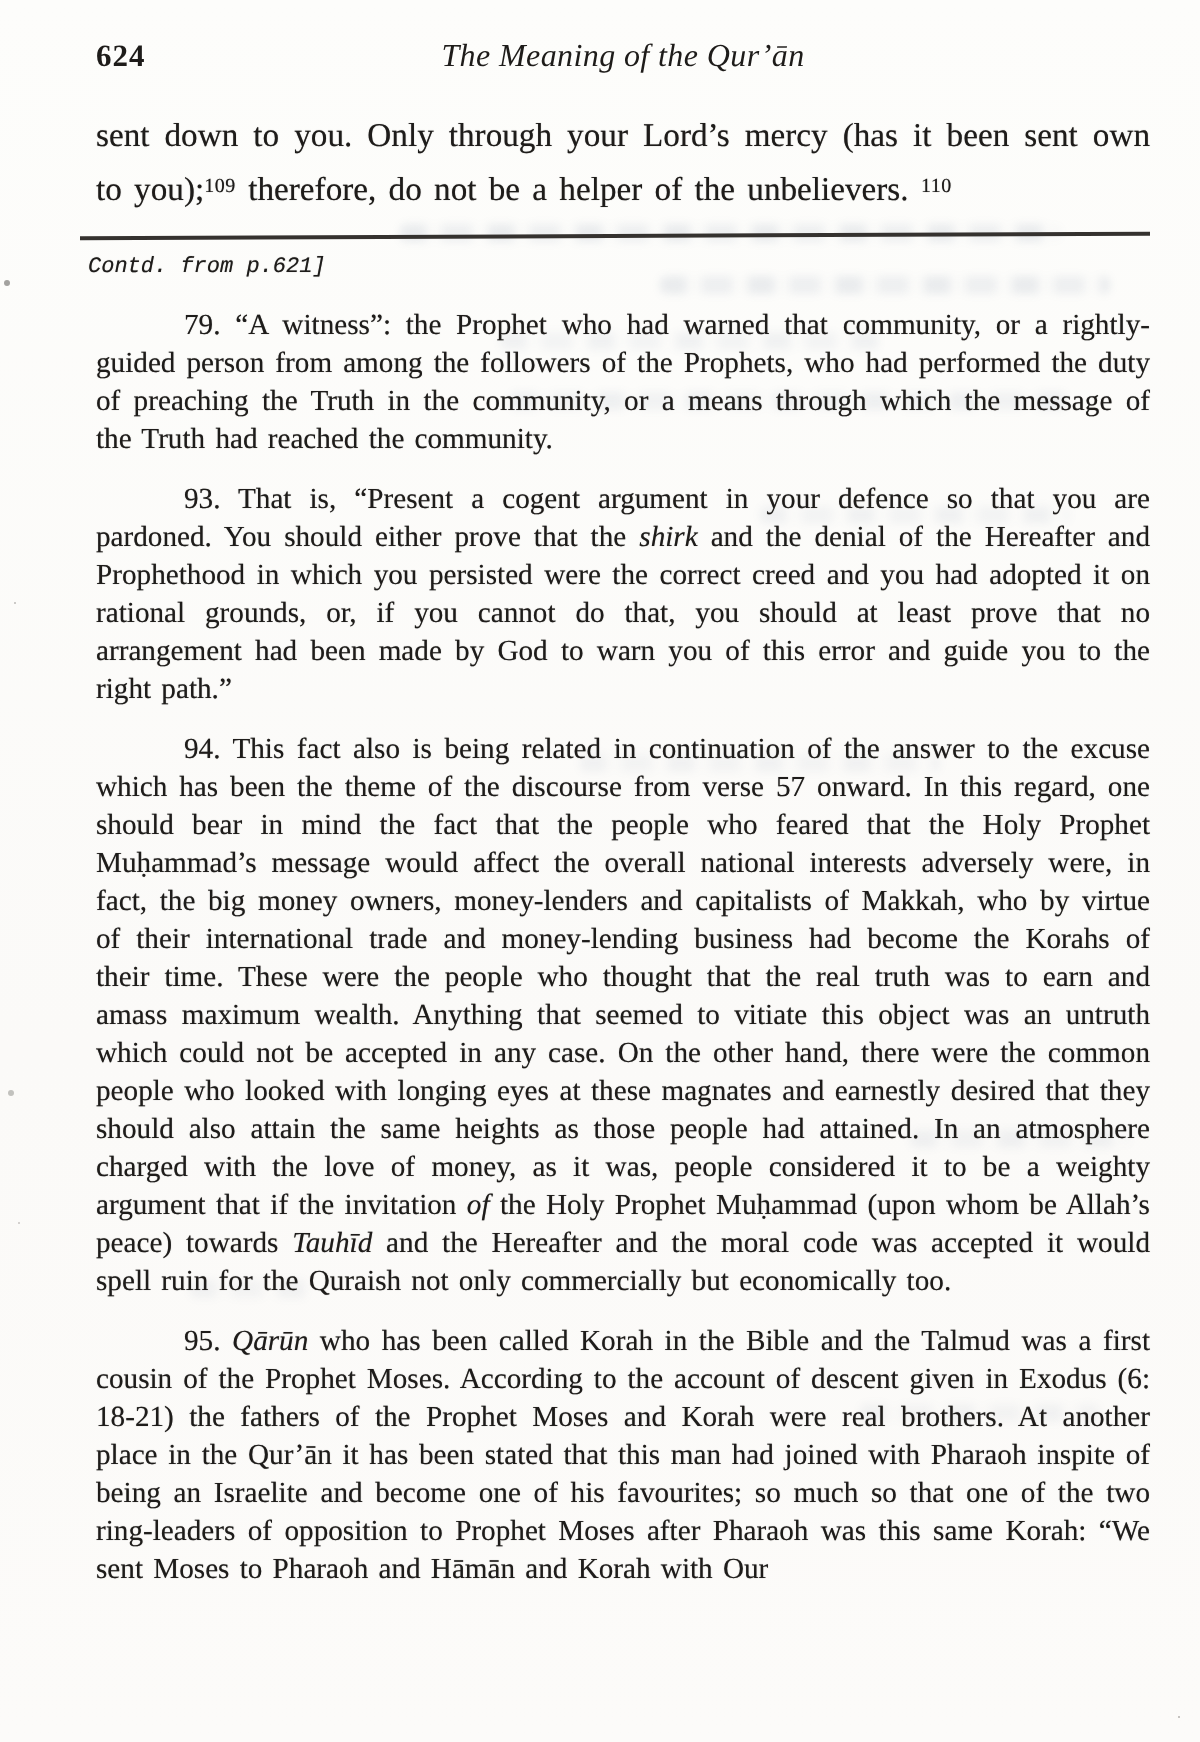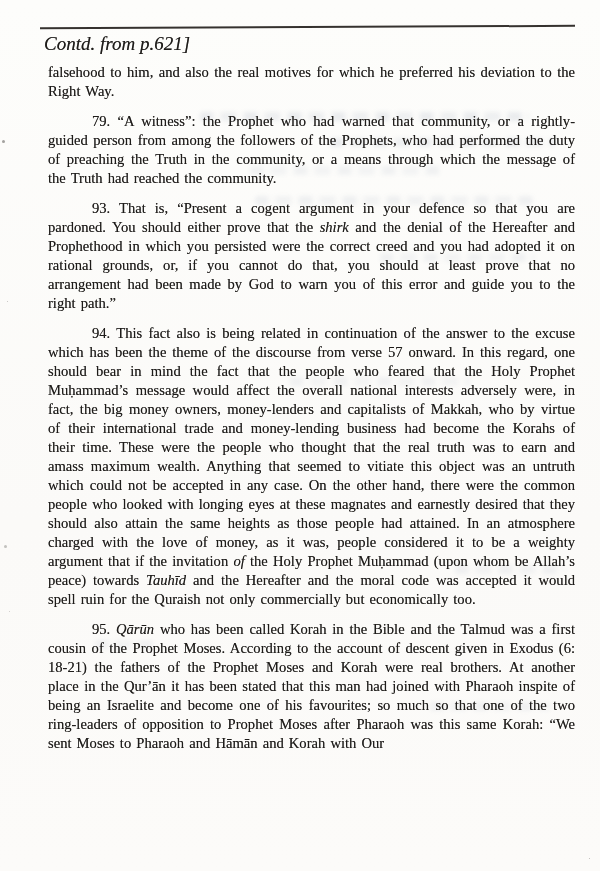--- a/index.html
+++ b/index.html
@@ -27,22 +27,23 @@
     text-shadow:0 0 .4px rgba(30,28,26,.65);
   }
   
   .rule{
     margin:6px 0 0 -8px;width:535px;height:0;
     border-top:2.2px solid #35322f;
     transform:rotate(-.25deg);
   }
   .contd{
     margin:6px 0 0 -4px;
-    font-style:italic;font-size:19px;line-height:19px;
+    font-style:italic;font-size:11px;line-height:19px;
     text-shadow:0 0 .4px rgba(30,28,26,.6);
+    font-family:Liberation Mono, monospace;
   }
   
   .fnotes{margin-top:10px;font-size:14.6px;line-height:19px;}
   .fnotes p{
     margin:0 0 11px 0;
     text-align:justify;word-spacing:.1em;
     text-shadow:0 0 .4px rgba(30,28,26,.6);
   }
   .fnotes p.num{text-indent:44px;}
   .i{font-style:italic;}
@@ -85,28 +86,32 @@
   <div class="ghost g4"></div>
   <div class="ghost g5"></div>
   <div class="ghost g6"></div>
   <div class="ghost g7"></div>
   <div class="ghost g8"></div>
   <div class="ghost g9"></div>
   <div class="specks"></div>
 
   <div class="content">
 
+    <div class="hdr">
+      <span class="pagenum">624</span>
+      <span class="runtitle">The Meaning of the Qur’ān</span>
+    </div>
 
+    <p class="main-p"><span>sent down to you. Only through your Lord’s mercy (has it been sent own to you);</span><span class="sup">109</span><span> therefore, do not be a helper of the unbelievers. </span><span class="sup">110</span></p>
 
     <div class="rule"></div>
 
     <p class="contd"><span class="i">Contd. from p.621]</span></p>
 
     <div class="fnotes">
-      <p><span>falsehood to him, and also the real motives for which he preferred his deviation to the Right Way.</span></p>
       <p class="num"><span>79. “A witness”: the Prophet who had warned that community, or a rightly-guided person from among the followers of the Prophets, who had performed the duty of preaching the Truth in the community, or a means through which the message of the Truth had reached the community.</span></p>
       <p class="num"><span>93. That is, “Present a cogent argument in your defence so that you are pardoned. You should either prove that the </span><span class="i">shirk</span><span> and the denial of the Hereafter and Prophethood in which you persisted were the correct creed and you had adopted it on rational grounds, or, if you cannot do that, you should at least prove that no arrangement had been made by God to warn you of this error and guide you to the right path.”</span></p>
       <p class="num"><span>94. This fact also is being related in continuation of the answer to the excuse which has been the theme of the discourse from verse 57 onward. In this regard, one should bear in mind the fact that the people who feared that the Holy Prophet Muḥammad’s message would affect the overall national interests adversely were, in fact, the big money owners, money-lenders and capitalists of Makkah, who by virtue of their international trade and money-lending business had become the Korahs of their time. These were the people who thought that the real truth was to earn and amass maximum wealth. Anything that seemed to vitiate this object was an untruth which could not be accepted in any case. On the other hand, there were the common people who looked with longing eyes at these magnates and earnestly desired that they should also attain the same heights as those people had attained. In an atmosphere charged with the love of money, as it was, people considered it to be a weighty argument that if the invitation </span><span class="i">of</span><span> the Holy Prophet Muḥammad (upon whom be Allah’s peace) towards </span><span class="i">Tauhīd</span><span> and the Hereafter and the moral code was accepted it would spell ruin for the Quraish not only commercially but economically too.</span></p>
       <p class="num"><span>95. </span><span class="i">Qārūn</span><span> who has been called Korah in the Bible and the Talmud was a first cousin of the Prophet Moses. According to the account of descent given in Exodus (6: 18-21) the fathers of the Prophet Moses and Korah were real brothers. At another place in the Qur’ān it has been stated that this man had joined with Pharaoh inspite of being an Israelite and become one of his favourites; so much so that one of the two ring-leaders of opposition to Prophet Moses after Pharaoh was this same Korah: “We sent Moses to Pharaoh and Hāmān and Korah with Our</span></p>
     </div>
 
   </div>
 </div>
 
 </body></html>

